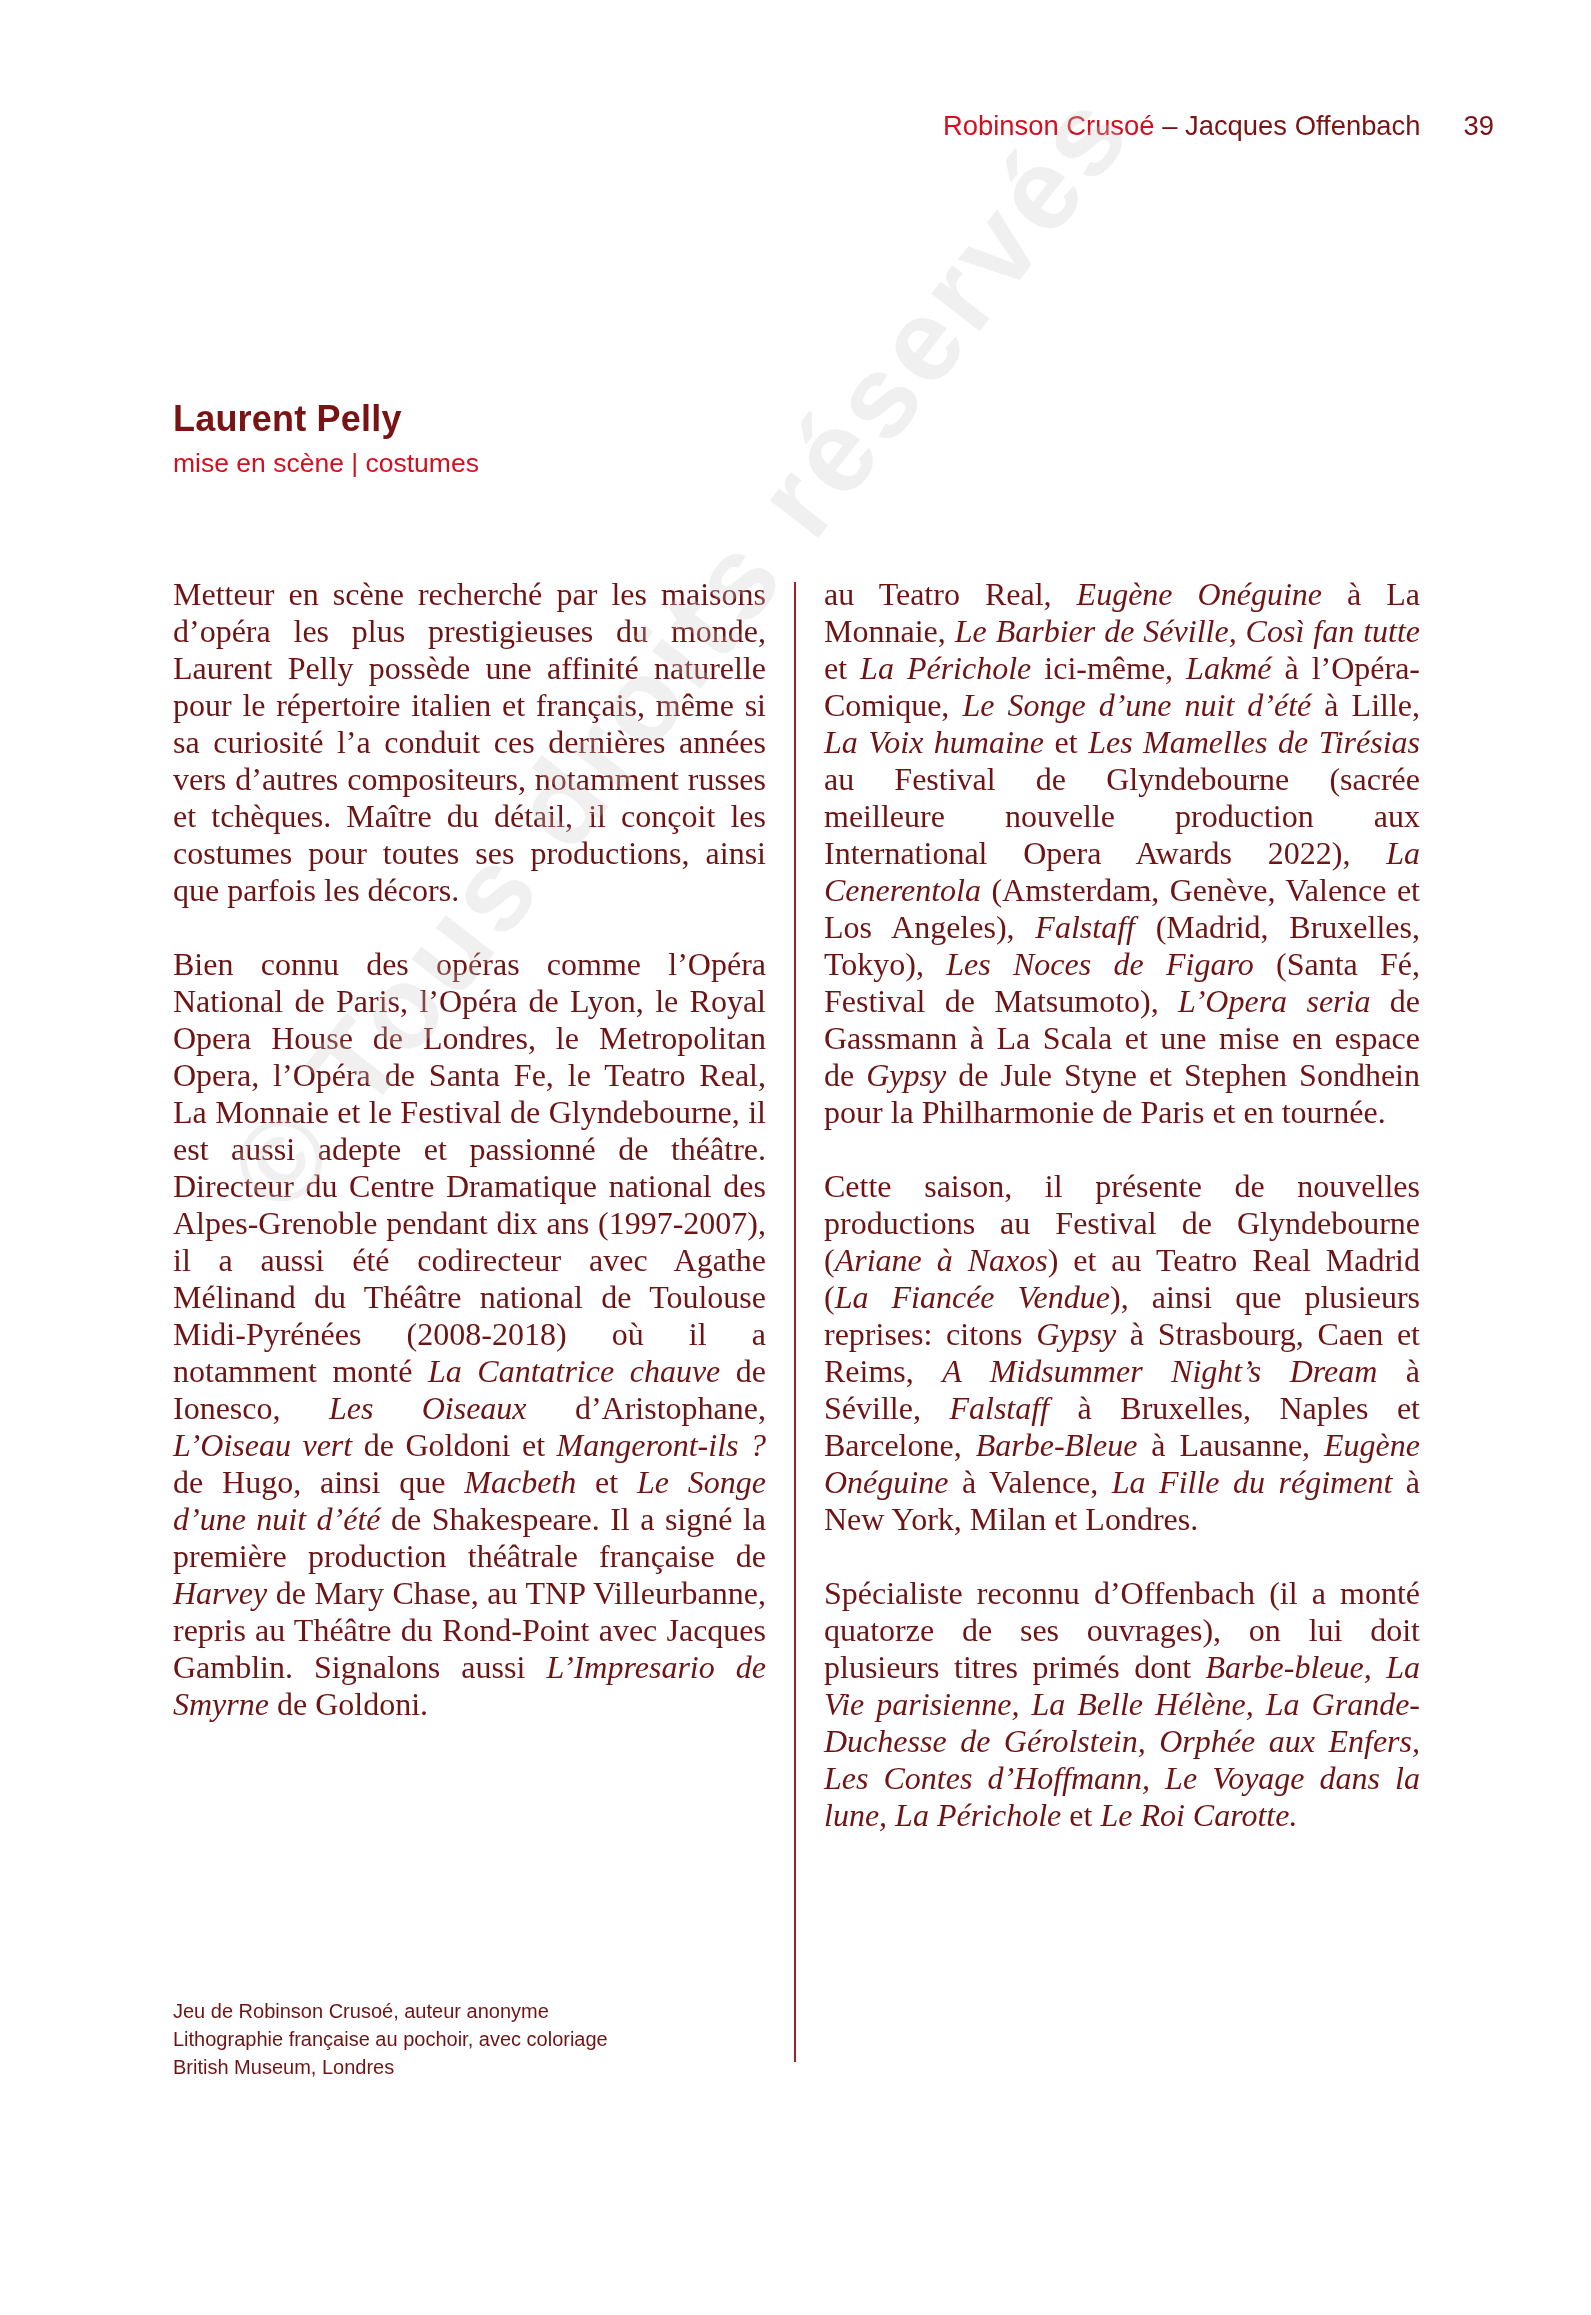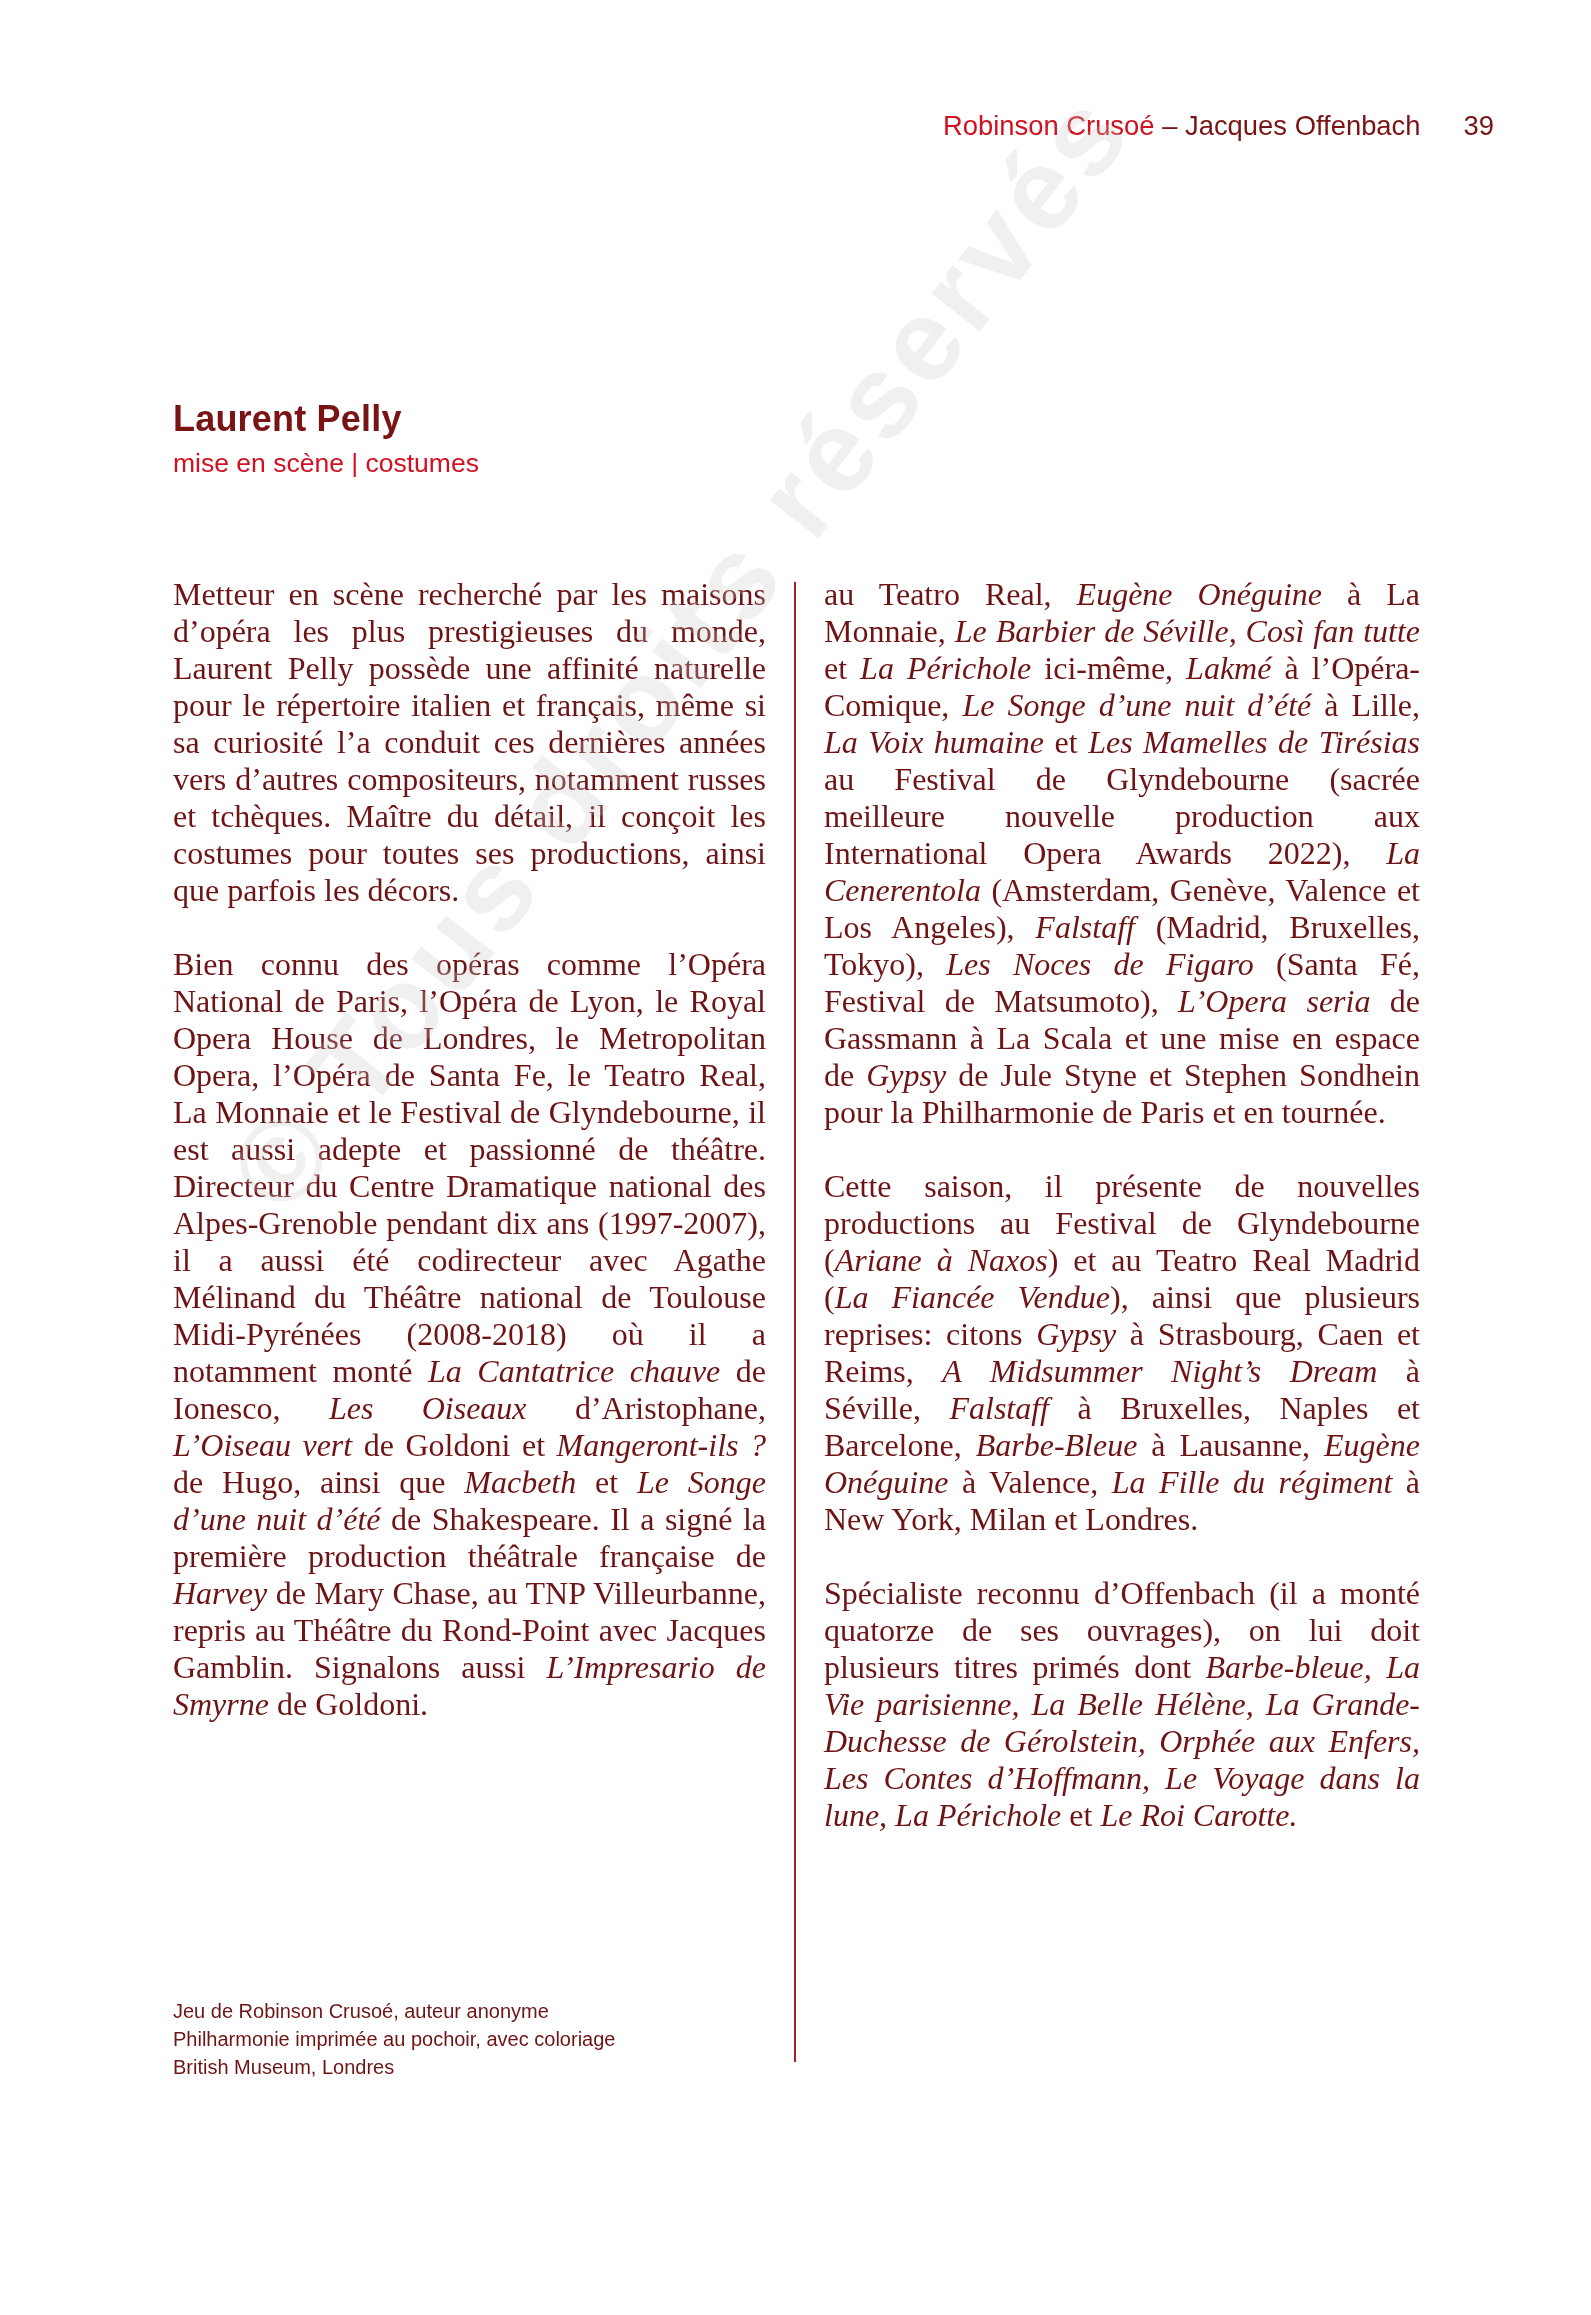--- a/index.html
+++ b/index.html
@@ -69,19 +69,19 @@
   <div class="divider"></div>
 
   <div class="col col-right">
     <p>au Teatro Real, <i>Eugène Onéguine</i> à La Monnaie, <i>Le Barbier de Séville, Così fan tutte</i> et <i>La Périchole</i> ici-même, <i>Lakmé</i> à l’Opéra-Comique, <i>Le Songe d’une nuit d’été</i> à Lille, <i>La Voix humaine</i> et <i>Les Mamelles de Tirésias</i> au Festival de Glyndebourne (sacrée meilleure nouvelle production aux International Opera Awards 2022), <i>La Cenerentola</i> (Amsterdam, Genève, Valence et Los Angeles), <i>Falstaff</i> (Madrid, Bruxelles, Tokyo), <i>Les Noces de Figaro</i> (Santa Fé, Festival de Matsumoto), <i>L’Opera seria</i> de Gassmann à La Scala et une mise en espace de <i>Gypsy</i> de Jule Styne et Stephen Sondhein pour la Philharmonie de Paris et en tournée.</p>
     <p>Cette saison, il présente de nouvelles productions au Festival de Glyndebourne (<i>Ariane à Naxos</i>) et au Teatro Real Madrid (<i>La Fiancée Vendue</i>), ainsi que plusieurs reprises: citons <i>Gypsy</i> à Strasbourg, Caen et Reims, <i>A Midsummer Night’s Dream</i> à Séville, <i>Falstaff</i> à Bruxelles, Naples et Barcelone, <i>Barbe-Bleue</i> à Lausanne, <i>Eugène Onéguine</i> à Valence, <i>La Fille du régiment</i> à New York, Milan et Londres.</p>
     <p>Spécialiste reconnu d’Offenbach (il a monté quatorze de ses ouvrages), on lui doit plusieurs titres primés dont <i>Barbe-bleue, La Vie parisienne, La Belle Hélène, La Grande-Duchesse de Gérolstein, Orphée aux Enfers, Les Contes d’Hoffmann, Le Voyage dans la lune, La Périchole</i> et <i>Le Roi Carotte.</i></p>
   </div>
 
   <div class="caption">
     <div>Jeu de Robinson Crusoé, auteur anonyme</div>
-    <div>Philharmonie imprimée au pochoir, avec coloriage</div>
+    <div>Lithographie française au pochoir, avec coloriage</div>
     <div>British Museum, Londres</div>
   </div>
 
   <div class="watermark">© Tous droits réservés</div>
 </div>
 
 
 </body></html>

